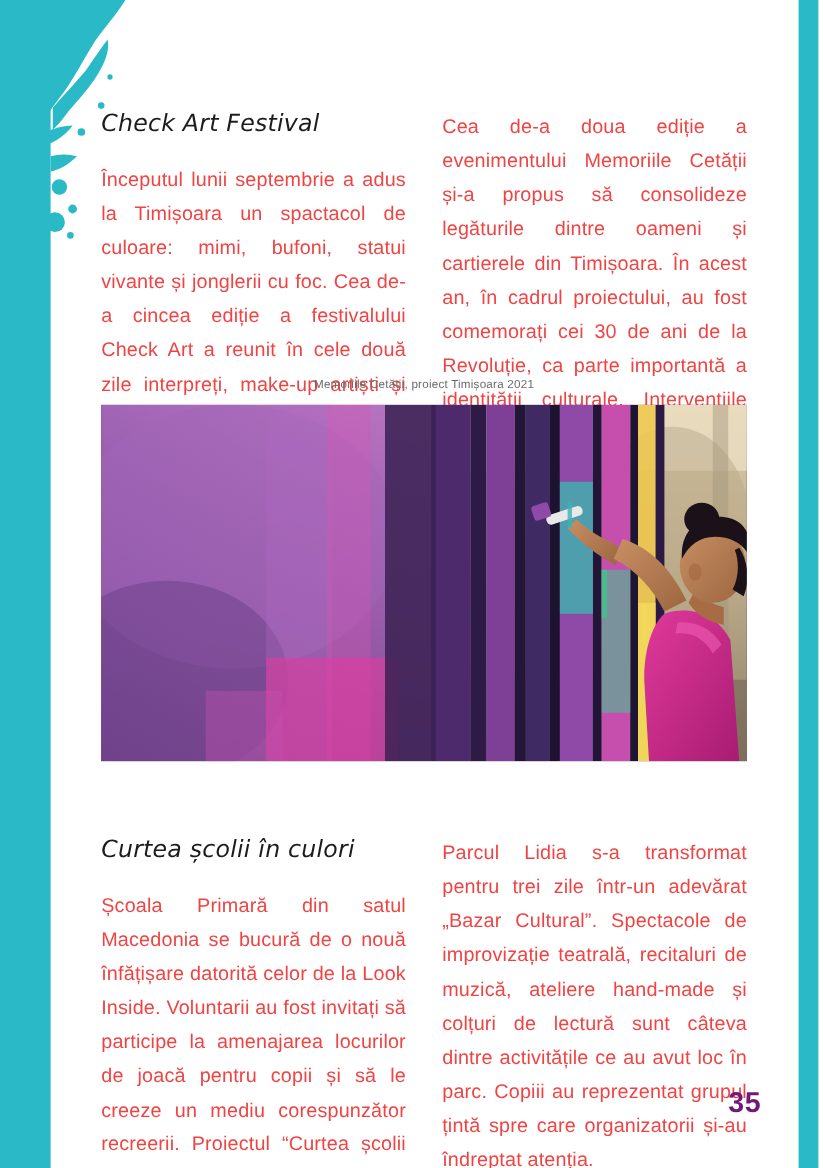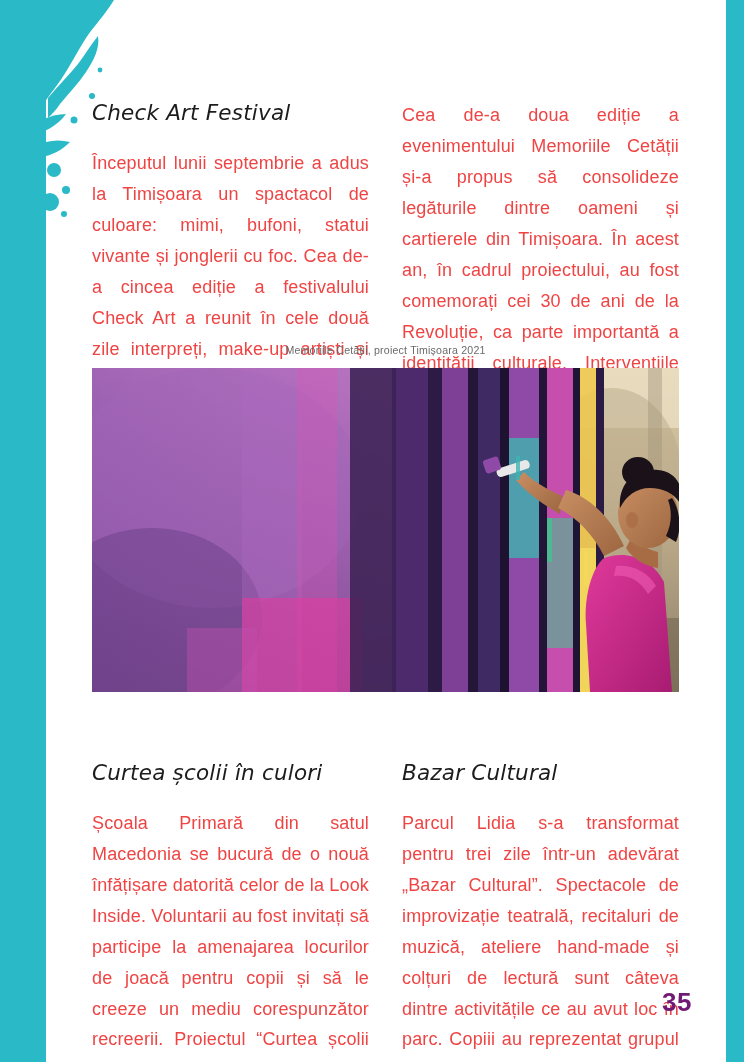--- a/index.html
+++ b/index.html
@@ -252,20 +252,19 @@
       <rect x="424" y="88" width="4" height="24" fill="#3fb3b0" opacity="0.8"></rect>
     </svg>
   </div>
 
   <div class="cols-lower">
     <div class="col">
       <h2 class="heading">Curtea școlii în culori</h2>
       <p class="body">Școala Primară din satul Macedonia se bucură de o nouă înfățișare datorită celor de la Look Inside. Voluntarii au fost invitați să participe la amenajarea locurilor de joacă pentru copii și să le creeze un mediu corespunzător recreerii. Proiectul “Curtea școlii în culori” contribuie la dezvoltarea calității educației din România.</p>
     </div>
     <div class="col">
-      <h2 class="heading">Bazar Cultural</h2>
       <p class="body">Parcul Lidia s-a transformat pentru trei zile într-un adevărat „Bazar Cultural”. Spectacole de improvizație teatrală, recitaluri de muzică, ateliere hand-made și colțuri de lectură sunt câteva dintre activitățile ce au avut loc în parc. Copiii au reprezentat grupul țintă spre care organizatorii și-au îndreptat atenția.</p>
     </div>
   </div>
 
   <div class="page-number">35</div>
 
 </div>
 
 </body></html>

